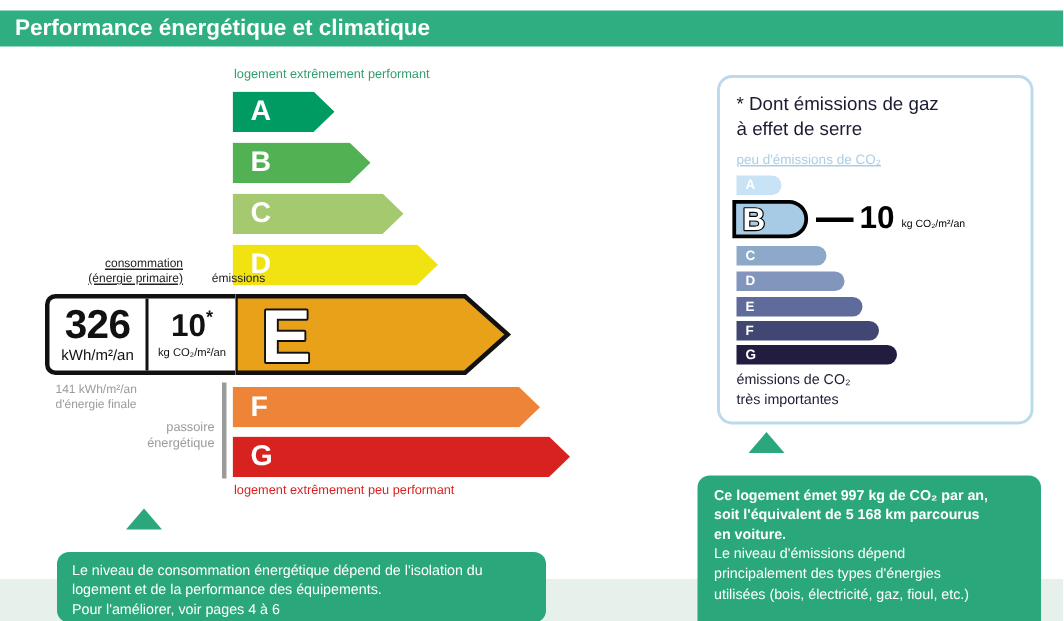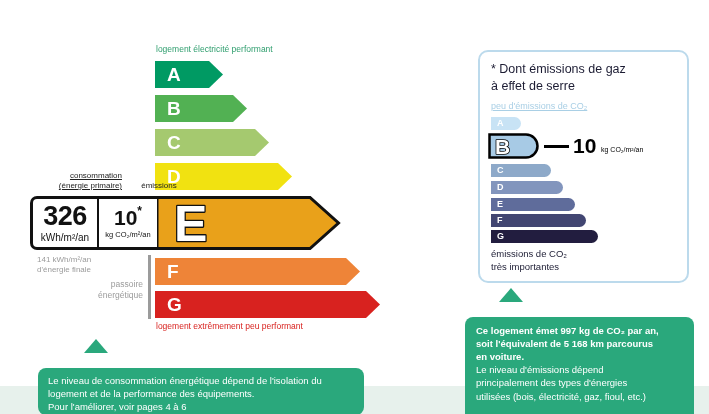--- a/index.html
+++ b/index.html
@@ -82,22 +82,23 @@
   .pointer-left { left:84px; top:339px; }
   .pointer-right { left:499px; top:288px; }
 </style>
 </head>
 <body>
 
 <div class="stage">
 
   <div class="footer-band"></div>
 
+  <div class="header-bar">Performance énergétique et climatique</div>
 
-  <div class="top-label">logement électricité performant</div>
+  <div class="top-label">logement extrêmement performant</div>
 
   <div class="arrow arrow-a">
     <span>A</span>
   </div>
   <div class="arrow arrow-b">
     <span>B</span>
   </div>
   <div class="arrow arrow-c">
     <span>C</span>
   </div>

